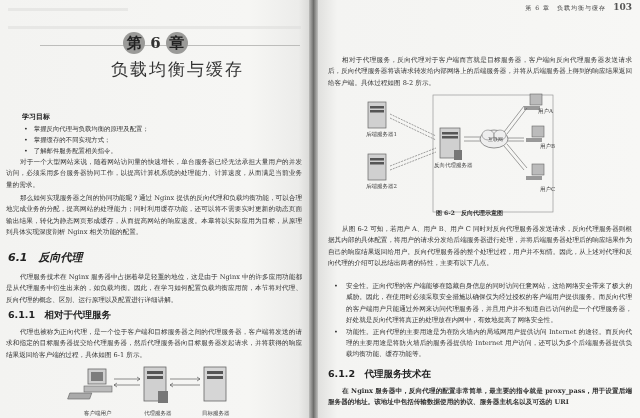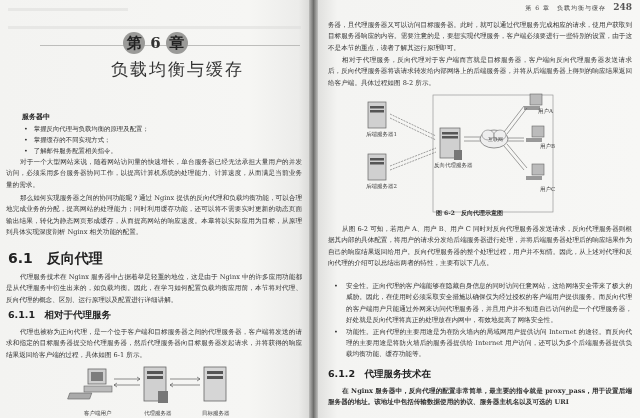--- a/index.html
+++ b/index.html
@@ -12,21 +12,21 @@
   .chap-wrap{position:absolute;top:32px;left:0;width:311px;text-align:center;}
   .chap-line{position:absolute;top:45px;left:40px;width:260px;height:1px;background:#bdbdbb;}
   .badge{display:inline-flex;align-items:center;gap:5px;font-size:16px;font-weight:bold;color:#333;}
   .disc{display:inline-block;width:22px;height:22px;border-radius:50%;background:#9a9a98;color:#222;line-height:22px;font-size:15px;text-align:center;}
   .chap-num{font-size:15px;}
   .chap-title{margin-top:4px;font-family:"DejaVu Sans","Liberation Sans",sans-serif;font-size:17px;letter-spacing:2px;color:#333;padding-left:44px;}
   .p{position:absolute;font-size:6.6px;line-height:11.4px;color:#333;text-align:justify;}
   .goals-title{position:absolute;left:22px;top:112px;font-size:7px;font-weight:bold;color:#222;font-family:"DejaVu Sans","Liberation Sans",sans-serif;}
   .goals{position:absolute;left:24px;top:124px;font-size:6.4px;line-height:11px;color:#333;list-style:none;margin:0;padding:0;}
   .goals li::before{content:"•";margin-right:6px;}
-  .h1{position:absolute;font-family:"DejaVu Sans","Liberation Sans",sans-serif;font-weight:bold;font-size:14px;color:#222;}
+  .h1{position:absolute;font-family:"DejaVu Sans","Liberation Sans",sans-serif;font-weight:bold;font-size:11px;color:#222;font-style:italic;}
   .h2{position:absolute;font-family:"DejaVu Sans","Liberation Sans",sans-serif;font-weight:bold;font-size:9.5px;color:#222;}
   .runhead{position:absolute;top:4px;right:34px;font-size:6px;color:#444;letter-spacing:1px;}
   .pageno{position:absolute;top:2px;right:8px;font-size:9px;color:#555;font-weight:bold;}
   .bullets{position:absolute;list-style:none;margin:0;padding:0;font-size:6.6px;line-height:11.4px;color:#333;text-align:justify;}
   .bullets li{position:relative;padding-left:14px;}
   .bullets li::before{content:"•";position:absolute;left:2px;}
   .label{position:absolute;font-size:5.5px;color:#444;white-space:nowrap;}
   .fig-cap{position:absolute;font-size:6px;font-weight:bold;color:#333;white-space:nowrap;}
   svg{position:absolute;overflow:visible;}
 </style>
@@ -39,21 +39,21 @@
   <div class="chap-line"></div>
   <div class="chap-wrap">
     <div class="badge">
       <span class="disc">第</span>
       <span class="chap-num">6</span>
       <span class="disc">章</span>
     </div>
     <div class="chap-title">负载均衡与缓存</div>
   </div>
 
-  <div class="goals-title">服务器中</div>
+  <div class="goals-title">学习目标</div>
   <ul class="goals">
     <li>掌握反向代理与负载均衡的原理及配置；</li>
     <li>掌握缓存的不同实现方式；</li>
     <li>了解邮件服务配置相关指令。</li>
   </ul>
 
   <div class="p" style="left:6px;top:157px;width:296px;text-indent:14px;">对于一个大型网站来说，随着网站访问量的快速增长，单台服务器已经无法承担大量用户的并发访问，必须采用多台服务器协同工作，以提高计算机系统的处理能力、计算速度，从而满足当前业务量的需求。</div>
   <div class="p" style="left:6px;top:193px;width:296px;text-indent:14px;">那么如何实现服务器之间的协同功能呢？通过 Nginx 提供的反向代理和负载均衡功能，可以合理地完成业务的分配，提高网站的处理能力；同时利用缓存功能，还可以将不需要实时更新的动态页面输出结果，转化为静态网页形成缓存，从而提高网站的响应速度。本章将以实际应用为目标，从原理到具体实现深度剖析 Nginx 相关功能的配置。</div>
 
   <div class="h1" style="left:8px;top:250px;">6.1　反向代理</div>
@@ -93,23 +93,22 @@
   </svg>
   <div class="label" style="left:84px;top:410px;">客户端用户</div>
   <div class="label" style="left:144px;top:410px;">代理服务器</div>
   <div class="label" style="left:202px;top:410px;">目标服务器</div>
 </div>
 
 <div class="gutter"></div>
 
 <div class="page right">
   <div class="runhead">第 6 章　负载均衡与缓存</div>
-  <div class="pageno">248</div>
+  <div class="pageno">103</div>
 
-  <div class="p" style="left:10px;top:20px;width:304px;">务器，且代理服务器又可以访问目标服务器。此时，就可以通过代理服务完成相应的请求，使用户获取到目标服务器响应的内容。需要注意的是，要想实现代理服务，客户端必须要进行一些特别的设置，由于这不是本节的重点，读者了解其运行原理即可。</div>
   <div class="p" style="left:10px;top:55px;width:304px;text-indent:14px;">相对于代理服务，反向代理对于客户端而言就是目标服务器，客户端向反向代理服务器发送请求后，反向代理服务器将该请求转发给内部网络上的后端服务器，并将从后端服务器上得到的响应结果返回给客户端。具体过程如图 8-2 所示。</div>
 
   <svg width="322" height="130" style="left:0;top:92px;">
     <rect x="115" y="3" width="120" height="117" fill="none" stroke="#999" stroke-width=".7"></rect>
     <g>
       <rect x="50" y="10" width="18" height="26" fill="#d0d0d0" stroke="#666" stroke-width=".7"></rect>
       <rect x="52" y="14" width="14" height="2.5" fill="#555"></rect>
         <rect x="52" y="18" width="14" height="2.5" fill="#555"></rect>
     </g>
     <g>

